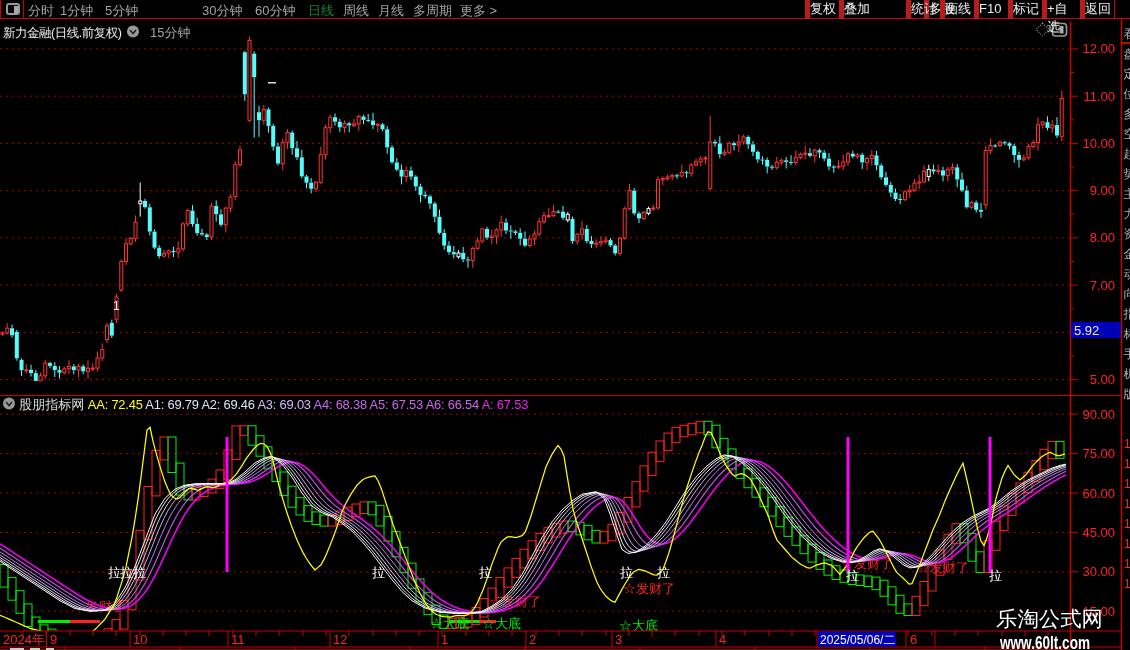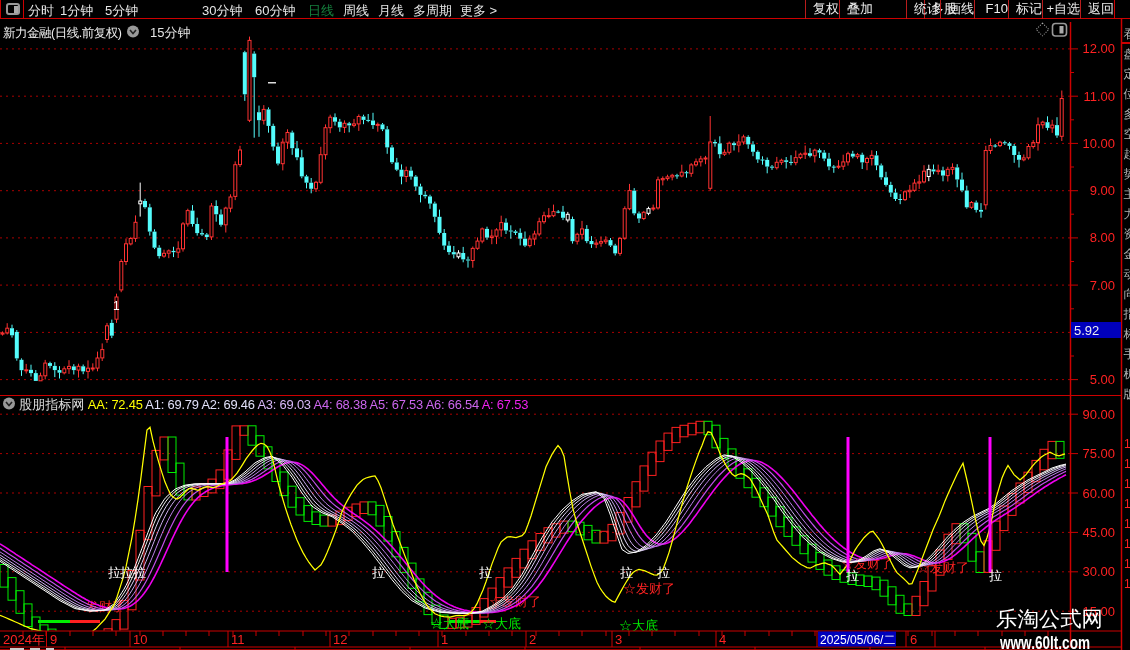--- a/index.html
+++ b/index.html
@@ -1,22 +1,22 @@
 <!DOCTYPE html>
 <html><head>
 <meta charset="utf-8">
 <style>
 * { margin:0; padding:0; box-sizing:border-box; }
 html,body { width:1130px; height:650px; background:#000; overflow:hidden;
   font-family:"Liberation Sans", sans-serif; }
 #topbar { position:absolute; left:0; top:0; width:1130px; height:19px;
   background:#000; border-bottom:1px solid #cc0000; }
-#topbar .mi { position:absolute; top:2px; color:#e5e5e5; font-size:13px; }
+#topbar .mi { position:absolute; top:2px; color:#a3a3a3; font-size:13px; }
 #topbar .btn { position:absolute; top:0; height:19px; color:#eee; font-size:13px;
-  border-left:1px solid #b91c1c; text-align:right; line-height:18px; }
+  border-left:5px solid #b91c1c; text-align:left; line-height:18px; }
 #lefticon { position:absolute; left:0; top:0; width:24px; height:19px;
   border:1px solid #cc0000; border-top:none; }
 #lefticon .r { position:absolute; left:5px; top:3px; width:14px; height:12px;
   border:2px solid #999; border-radius:3px; }
 #lefticon .b { position:absolute; left:13px; top:5.5px; width:4px; height:7px; background:#aaa; }
 #btnend { position:absolute; left:1114px; top:0; width:1px; height:19px; background:#cc0000; }
 svg { position:absolute; left:0; top:19px; }
 svg text { font-family:"Liberation Sans", sans-serif; }
 </style>
 </head>

